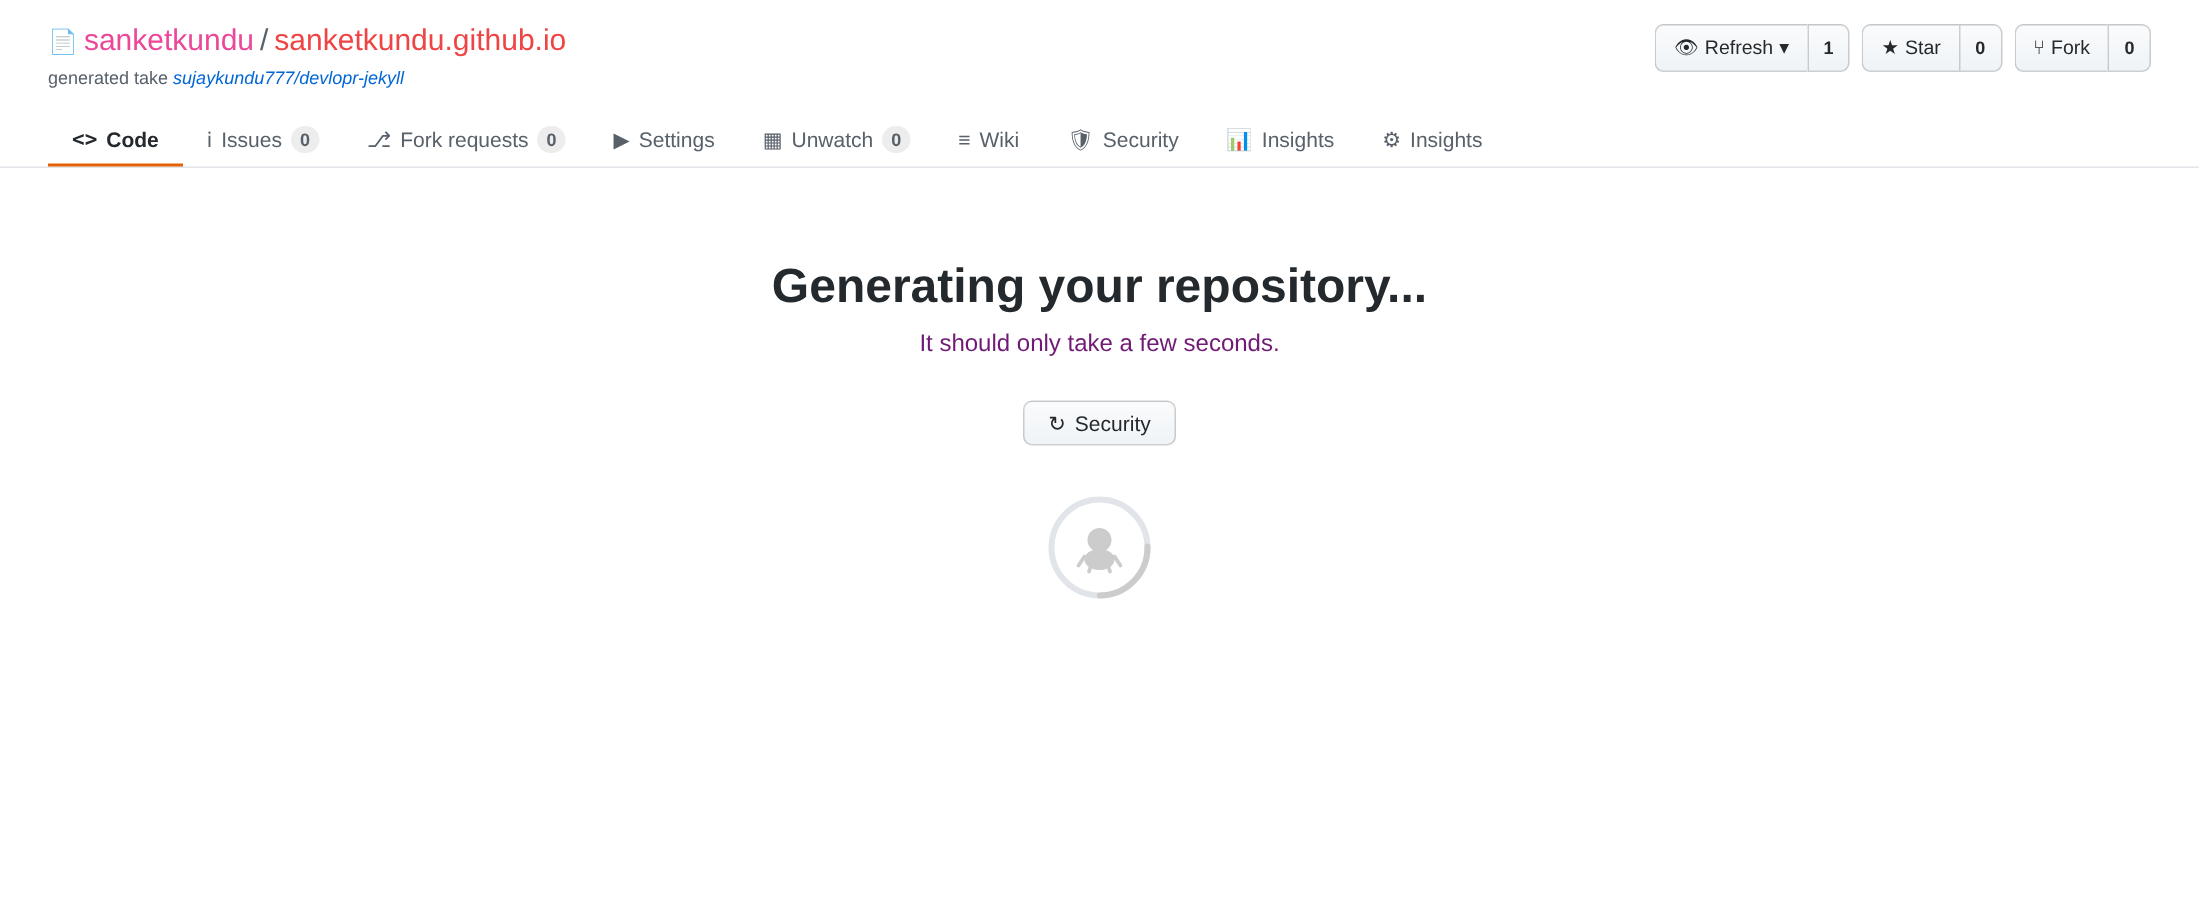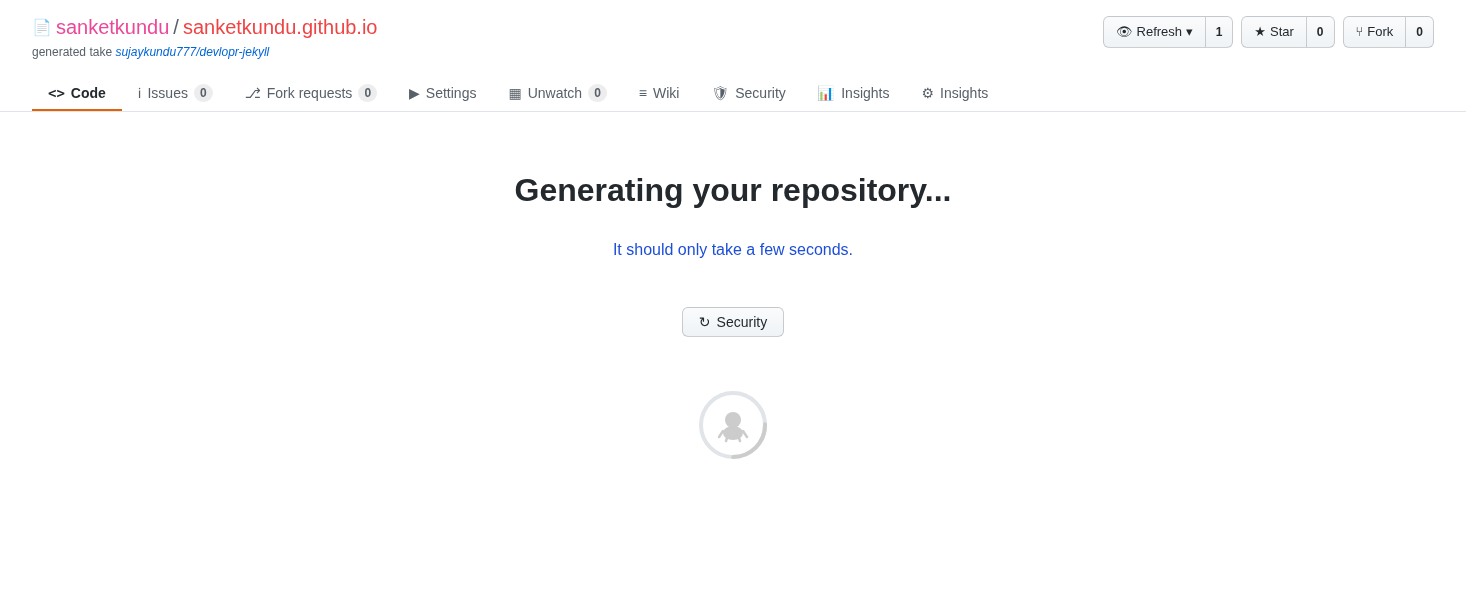--- a/index.html
+++ b/index.html
@@ -123,31 +123,30 @@
     }
 
     
     .main-content {
       display: flex;
       flex-direction: column;
       align-items: center;
       justify-content: center;
       padding: 60px 20px 40px;
       text-align: center;
-      gap: 20px;
     }
     .generating-title {
       font-size: 32px;
       font-weight: 700;
       color: #24292e;
       margin-bottom: 12px;
     }
     .generating-subtitle {
       font-size: 16px;
-      color: #1d4ed8;
+      color: #701a75;
       margin-bottom: 28px;
     }
     .refresh-btn {
       display: inline-flex;
       align-items: center;
       gap: 6px;
       padding: 6px 16px;
       font-size: 14px;
       font-weight: 500;
       color: #24292e;

